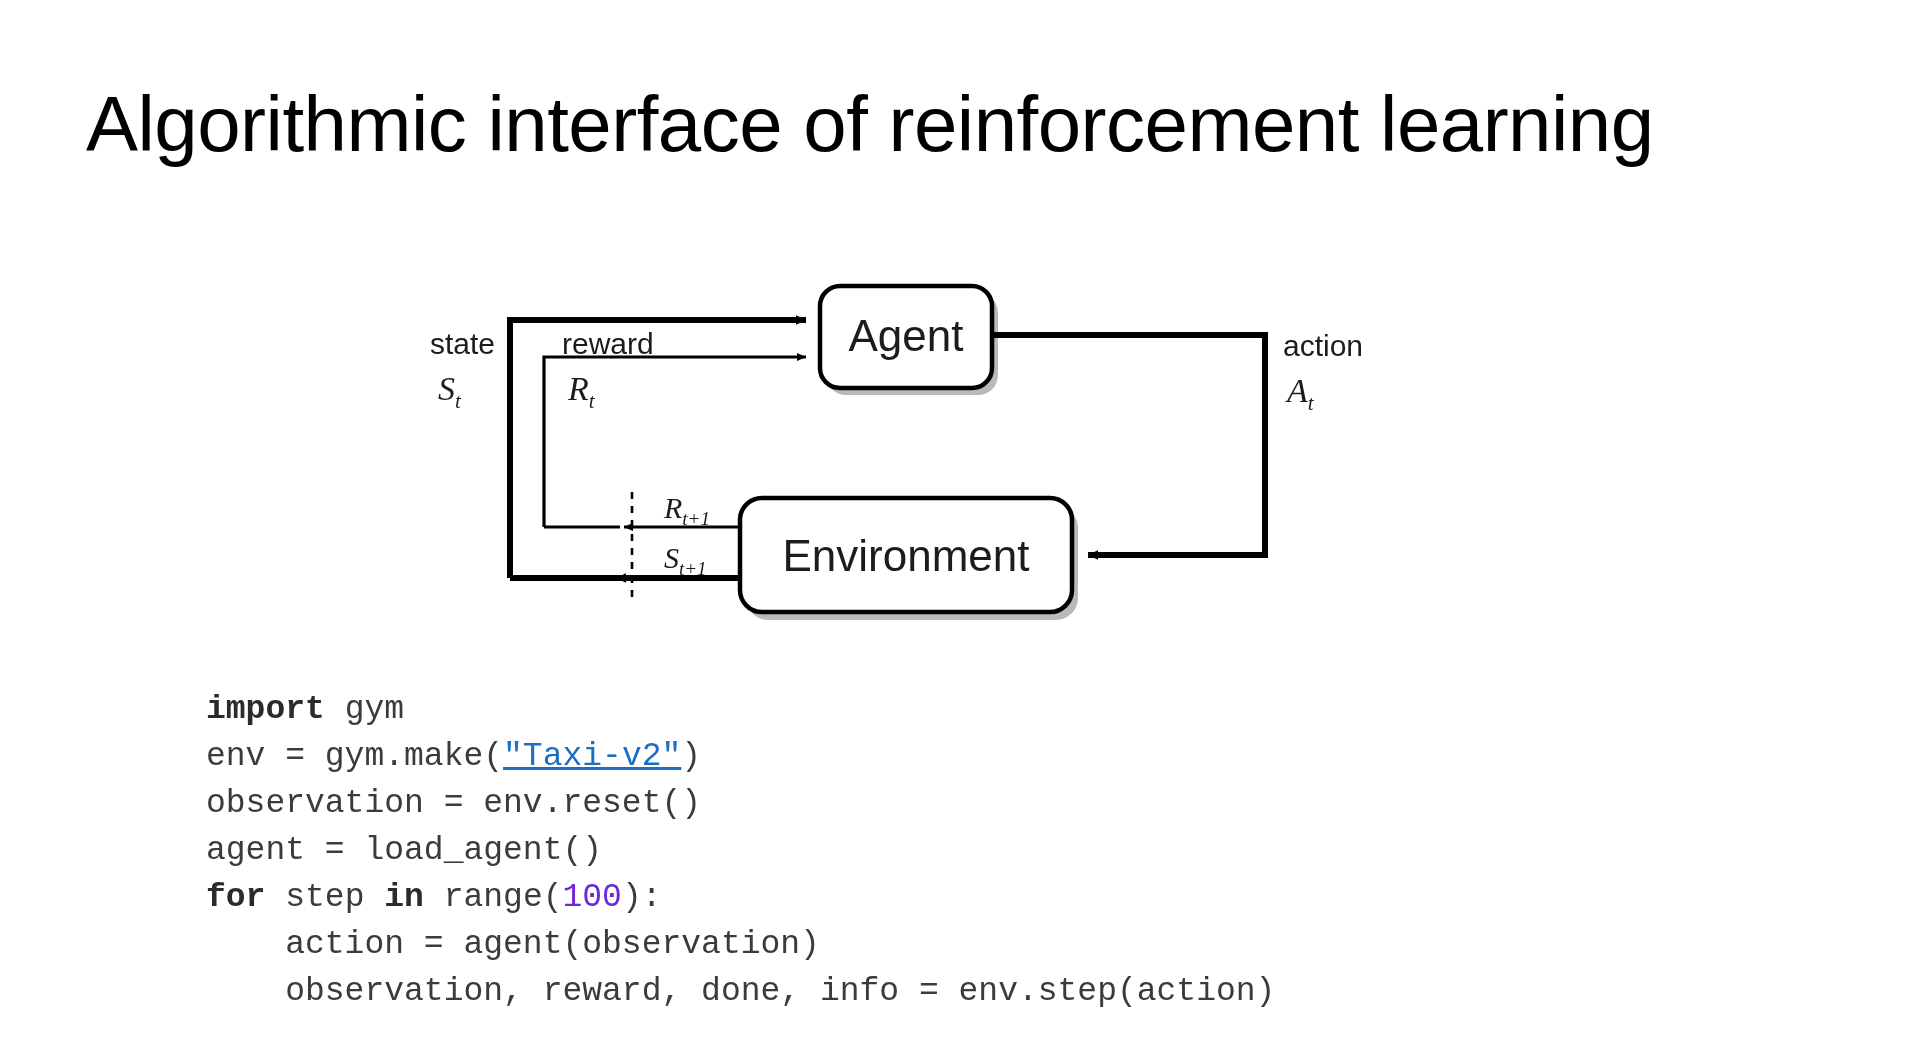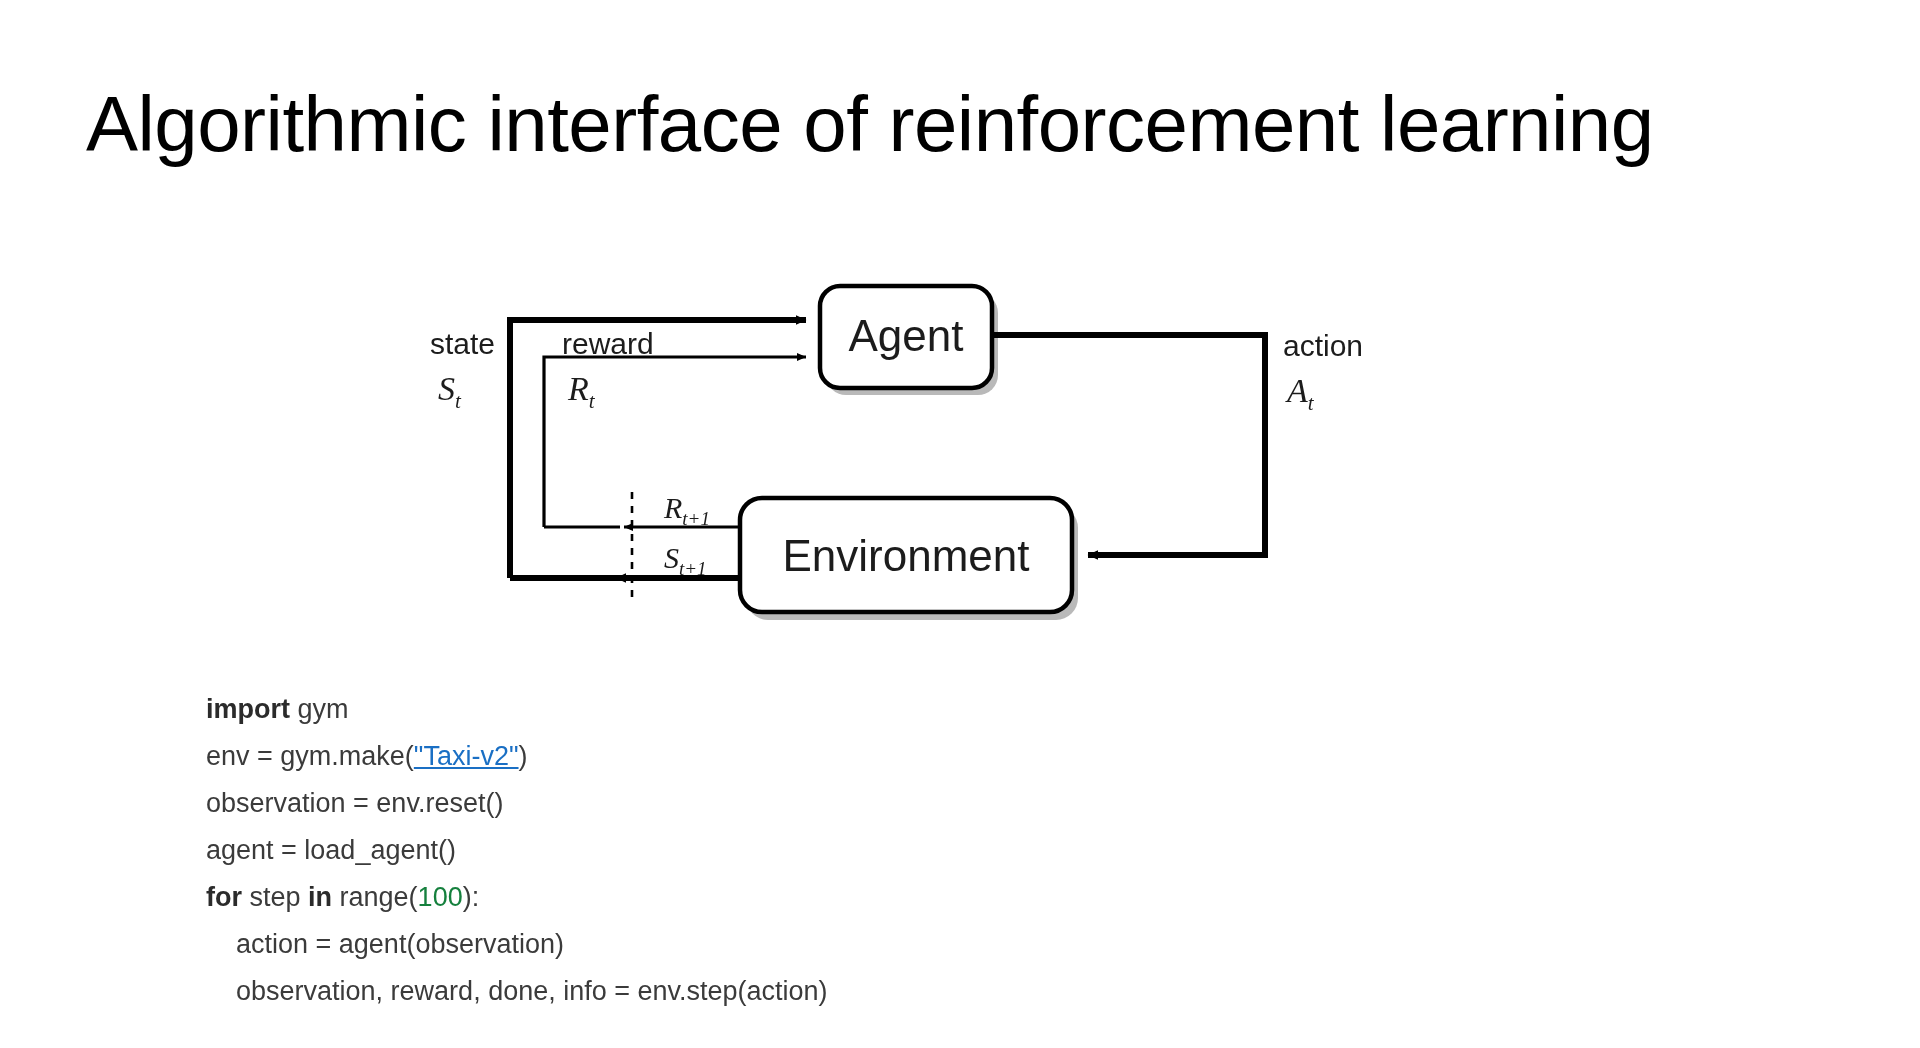--- a/index.html
+++ b/index.html
@@ -43,37 +43,37 @@
   }
   #rl-diagram svg {
     display: block;
   }
 
   
   #code-block {
     position: absolute;
     left: 206px;
     top: 686px;
-    font-family: Liberation Sans, sans-serif;
-    font-size: 27px;
+    font-family: Liberation Mono, monospace;
+    font-size: 33px;
     line-height: 47px;
     color: #3b3b3b;
     white-space: pre;
   }
   .code-line {
     white-space: pre;
     display: block;
     height: 47px;
   }
   .tok-kw {
     font-weight: bold;
     color: #2b2b2b;
   }
   .tok-num {
-    color: #15803d;
+    color: #6d28d9;
   }
   .tok-link {
     color: #1a6fc4;
     text-decoration: underline;
     text-decoration-color: #1a6fc4;
     cursor: pointer;
   }
   .tok-plain { color: #3b3b3b; }
 </style>
 </head>

